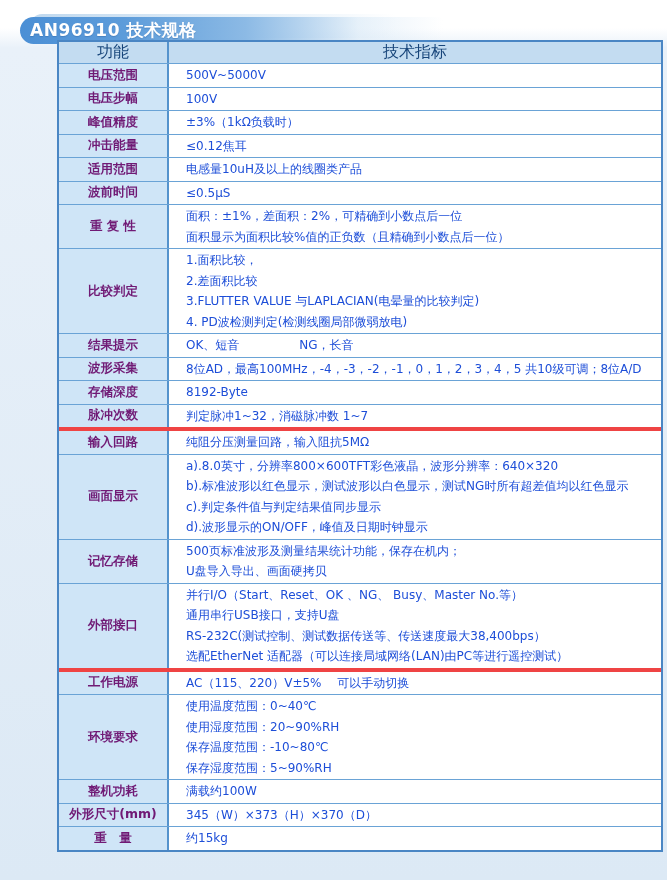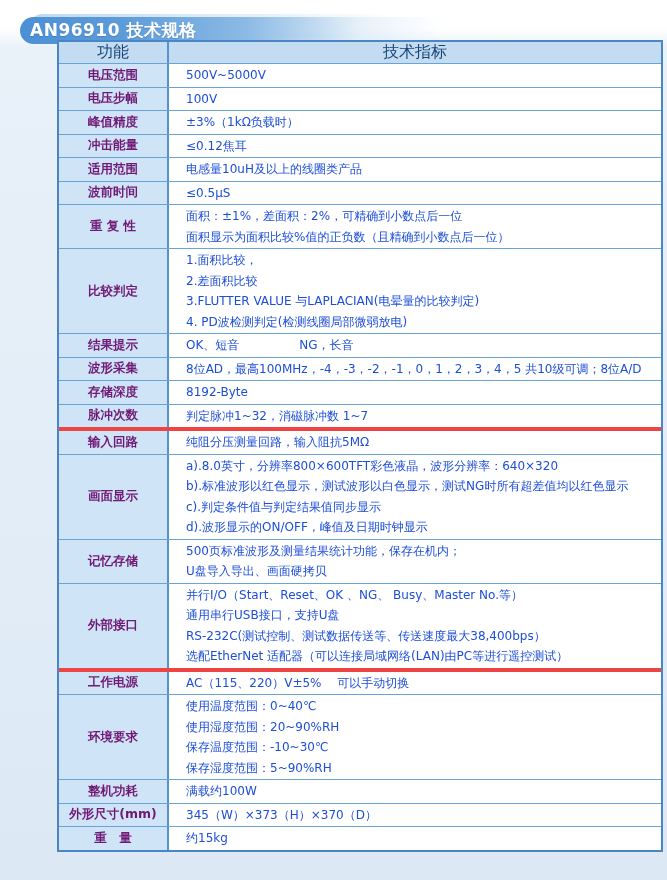--- a/index.html
+++ b/index.html
@@ -197,21 +197,21 @@
     <div class="t-value">
           <div class="line">AC（115、220）V±5%　 可以手动切换</div>
         </div>
   </div>
 
   <div class="t-row">
     <div class="t-label">环境要求</div>
     <div class="t-value">
           <div class="line">使用温度范围：0~40℃</div>
           <div class="line">使用湿度范围：20~90%RH</div>
-          <div class="line">保存温度范围：-10~30℃</div>
+          <div class="line">保存温度范围：-10~80℃</div>
           <div class="line">保存湿度范围：5~90%RH</div>
         </div>
   </div>
 
   <div class="t-row">
     <div class="t-label">整机功耗</div>
     <div class="t-value">
           <div class="line">满载约100W</div>
         </div>
   </div>

